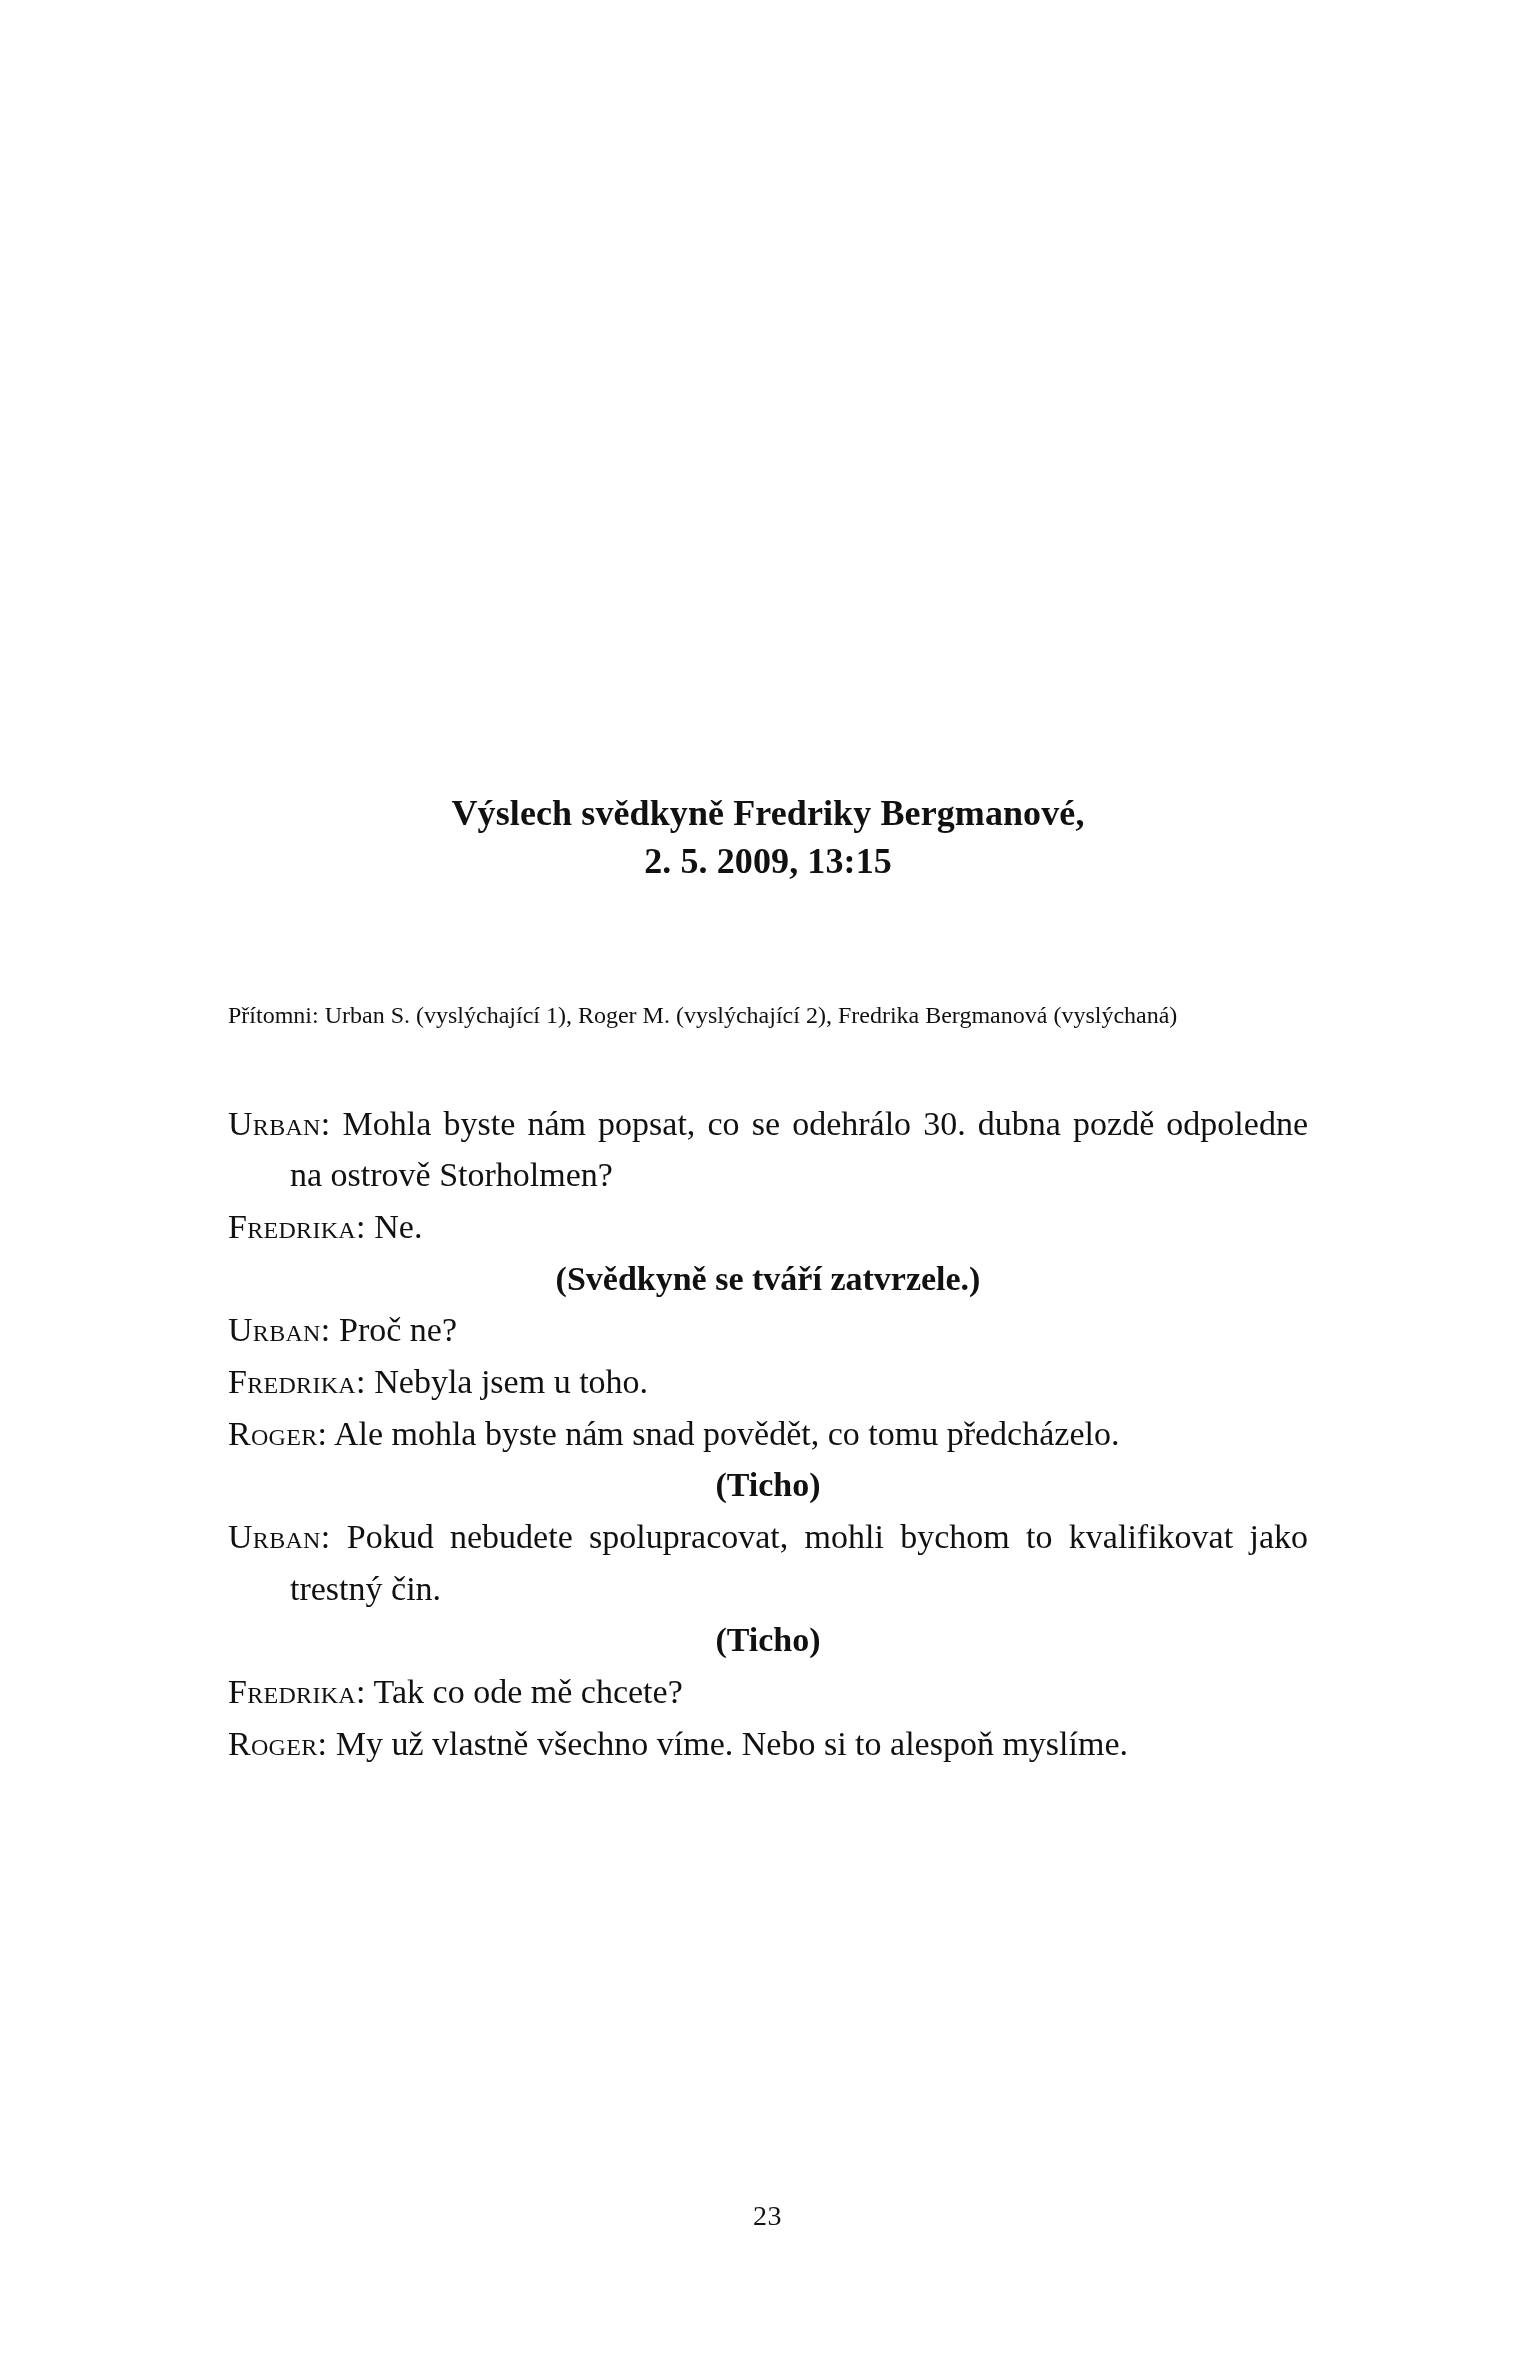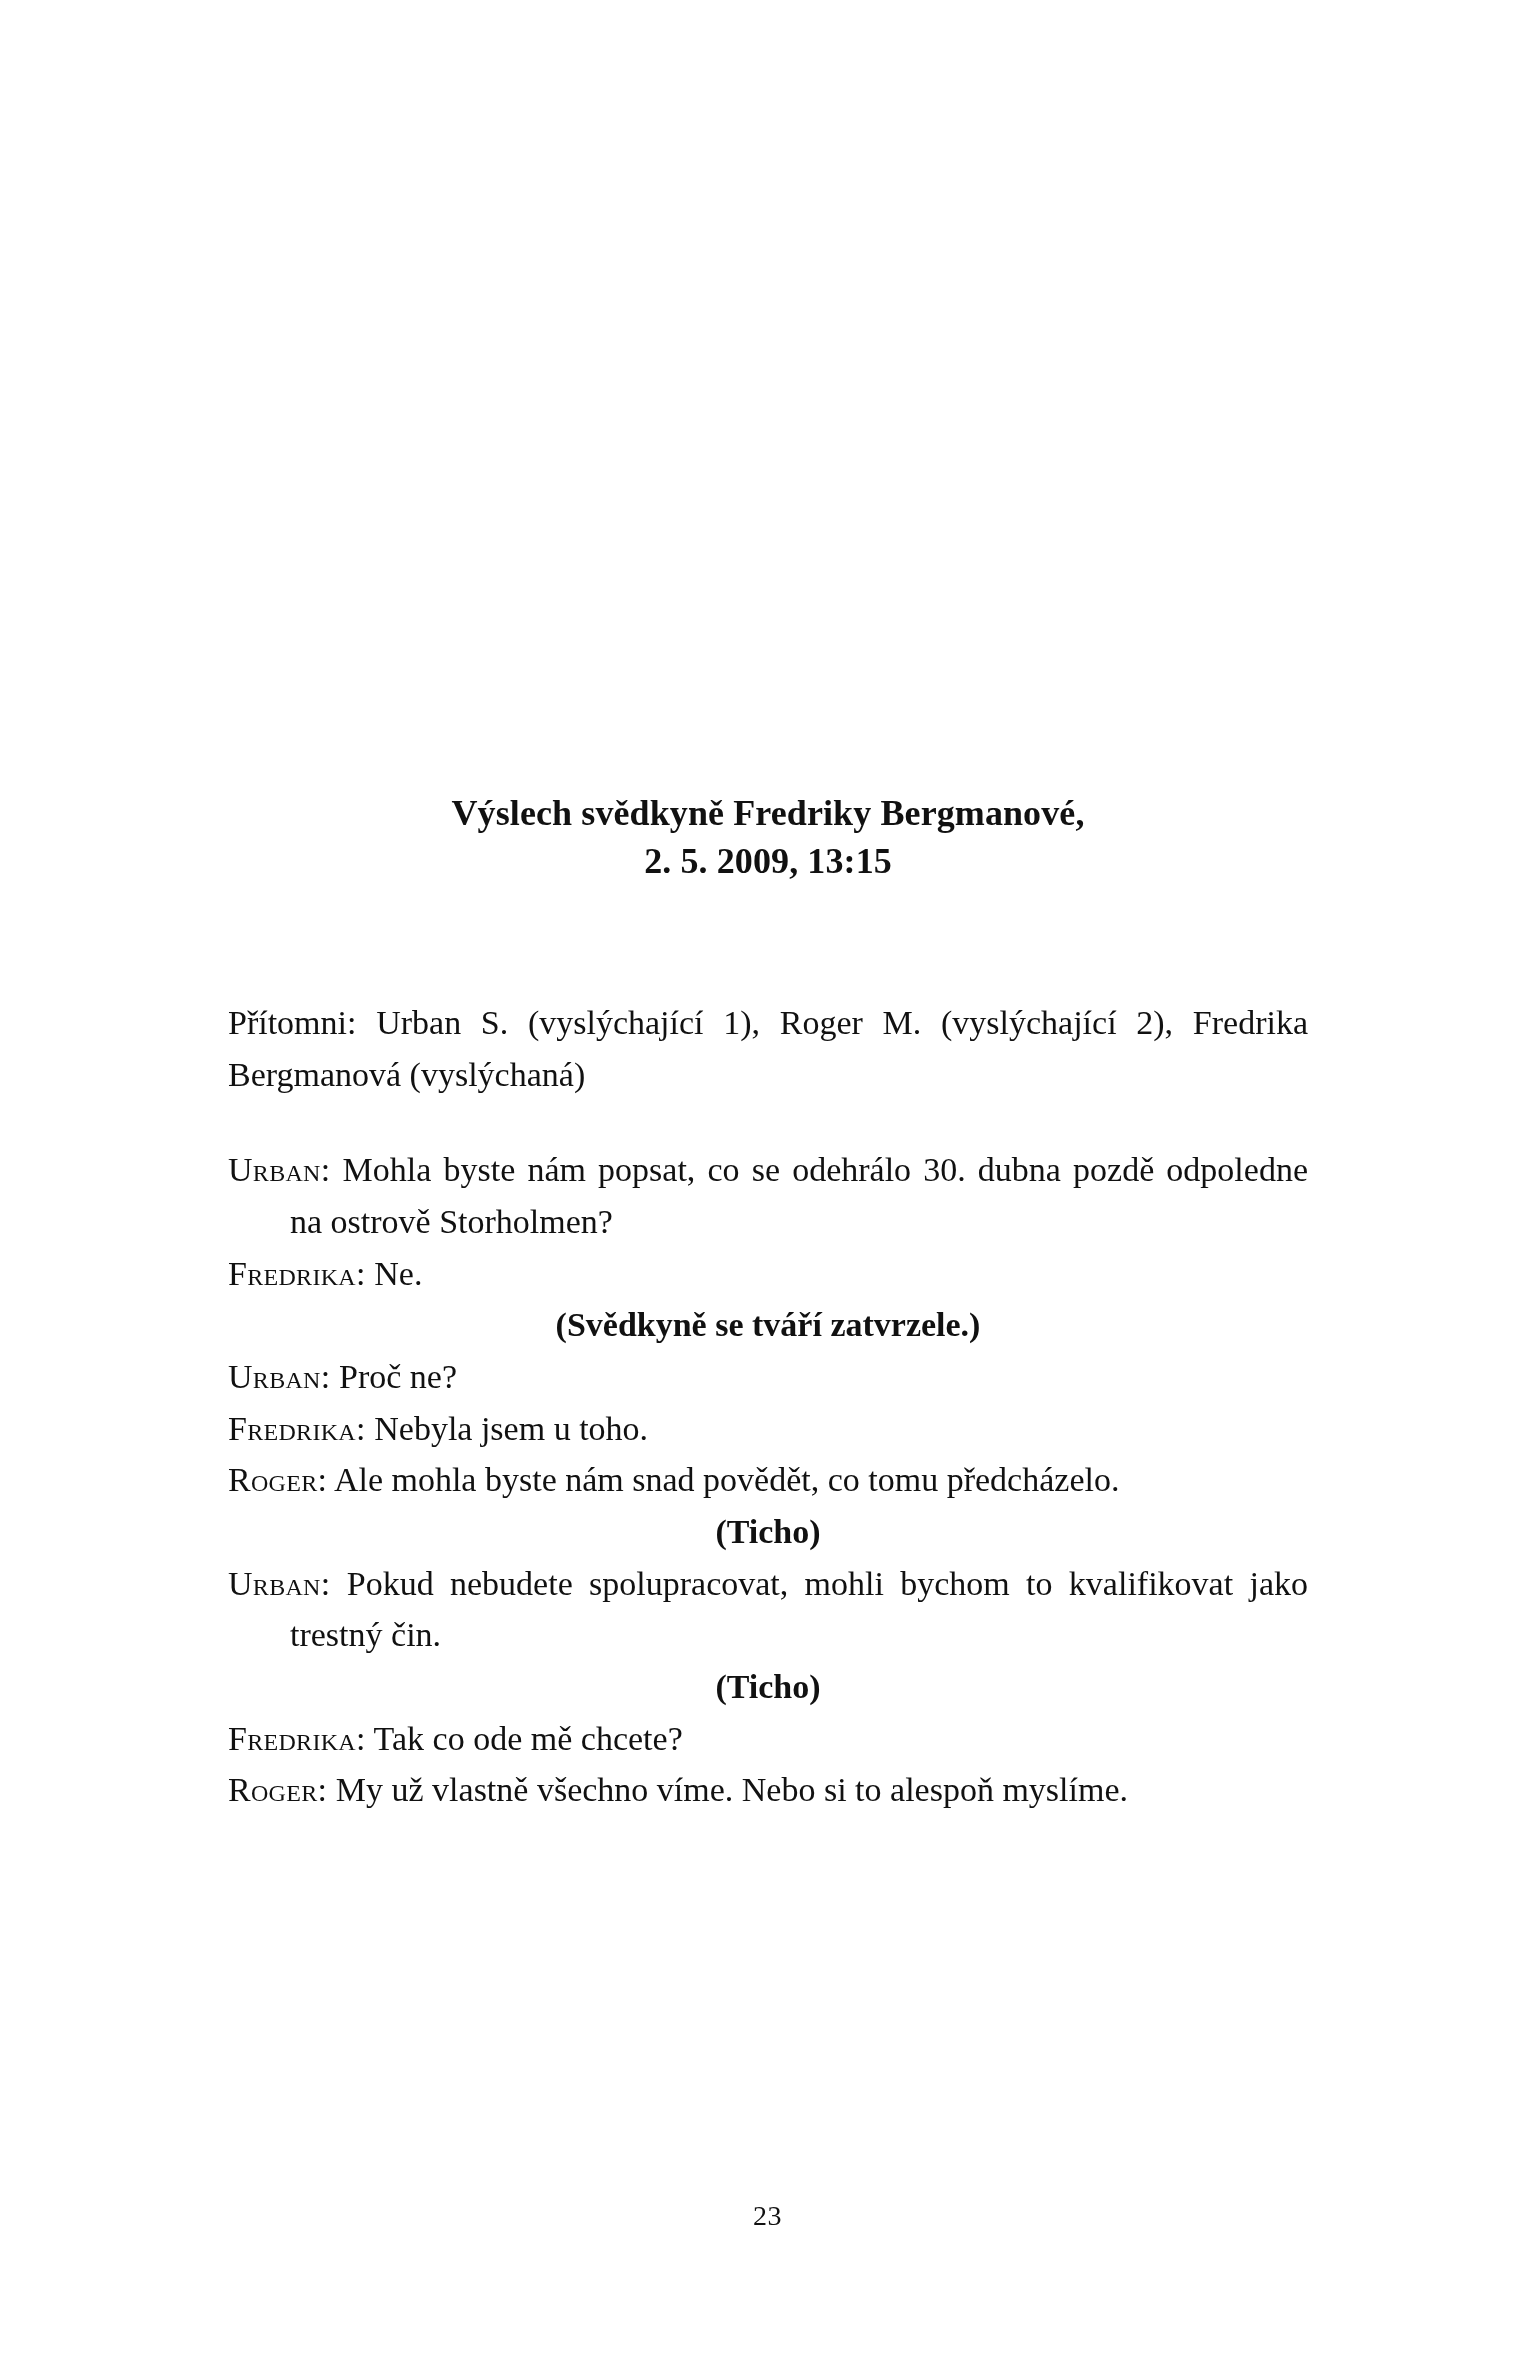--- a/index.html
+++ b/index.html
@@ -45,28 +45,28 @@
 
   .subtitle {
     text-align: center;
     font-size: 34px;
     margin-top: 52px;
     line-height: 1.3;
   }
 
   .attendees {
     margin-top: 112px;
-    font-size: 34px;
+    font-size: 24px;
     line-height: 1.52;
     text-align: justify;
     text-justify: inter-word;
   }
 
   .transcript {
-    margin-top: 44px;
+    margin-top: 64px;
     font-size: 34px;
     line-height: 1.52;
   }
 
   .line {
     text-align: justify;
     text-justify: inter-word;
     padding-left: 62px;
     text-indent: -62px;
     margin: 0;

